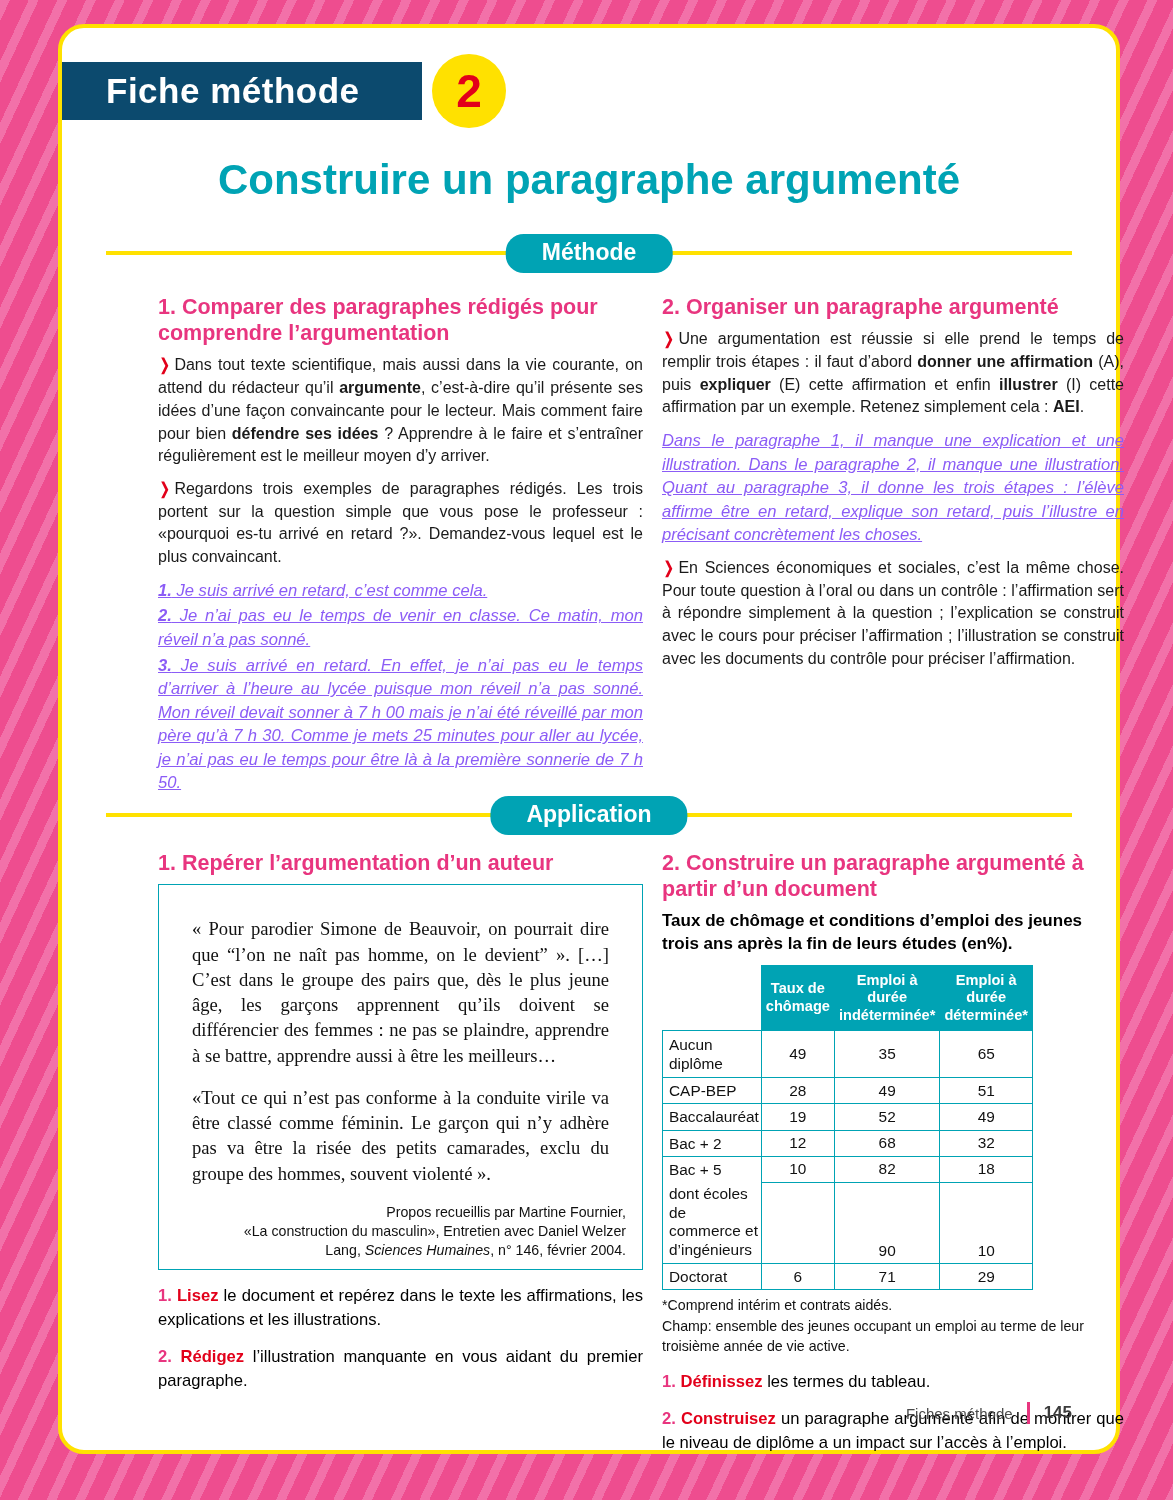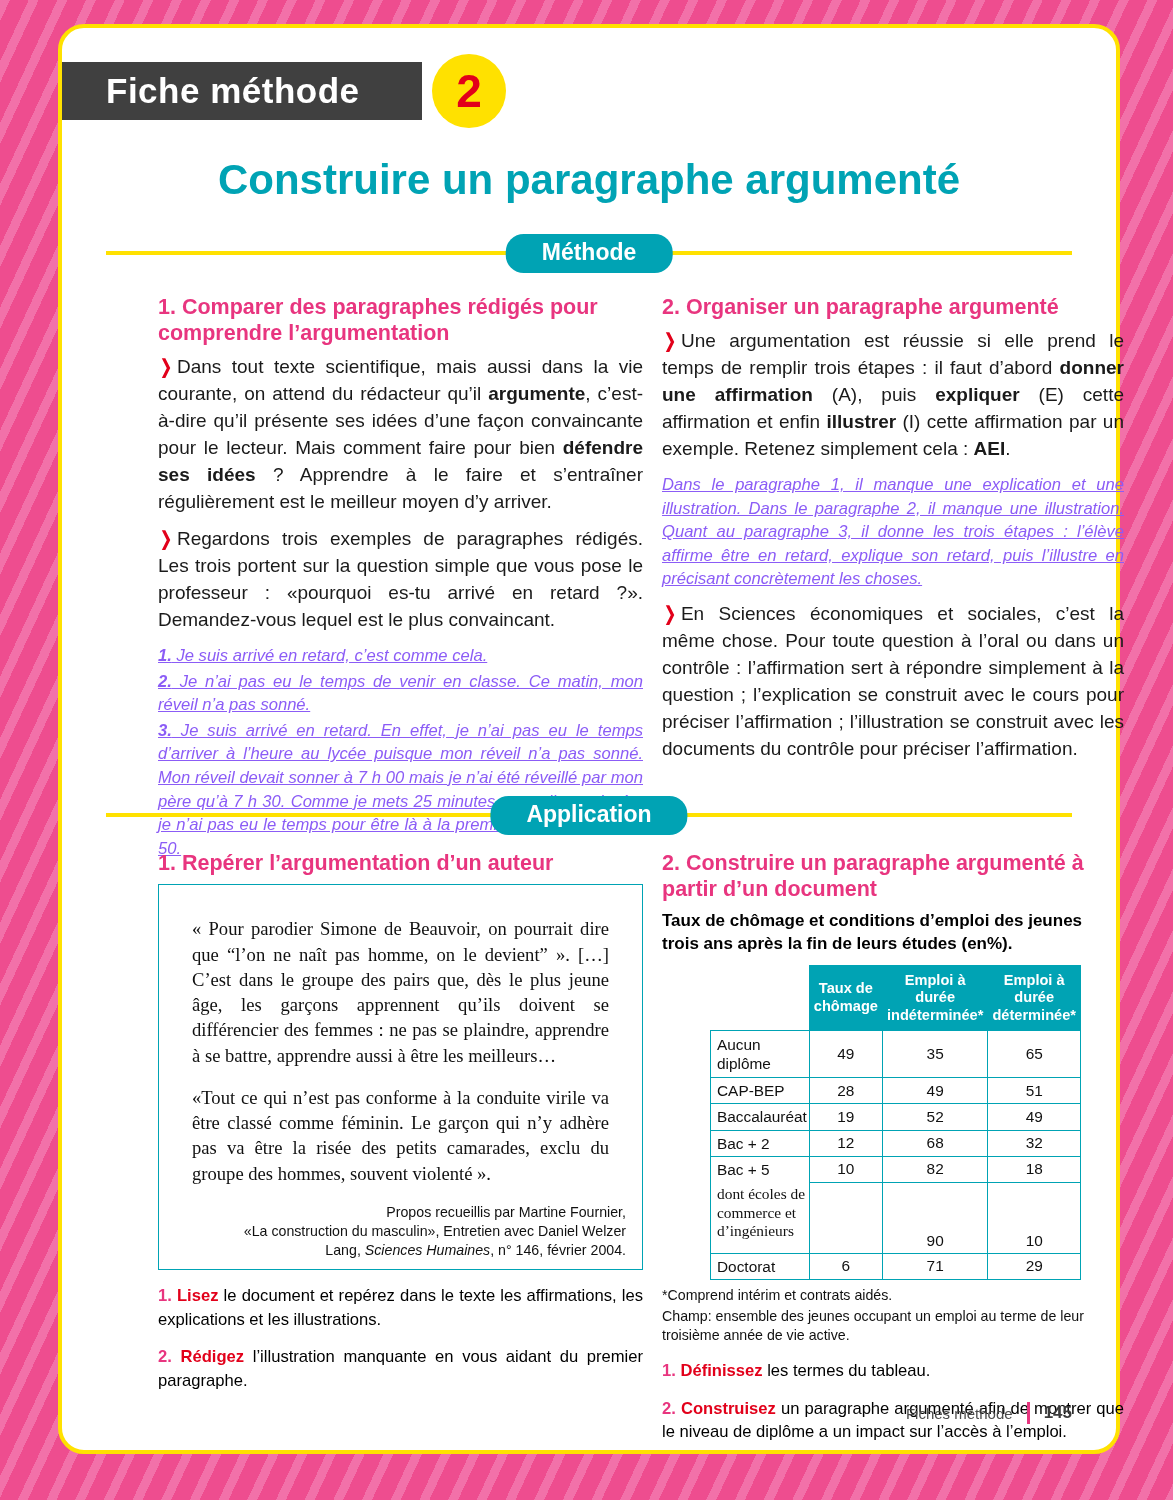--- a/index.html
+++ b/index.html
@@ -24,21 +24,21 @@
     width:1062px; height:1430px;
     background:#ffffff;
     border:4px solid #ffe100;
     border-radius:26px;
     box-sizing:border-box;
   }
   
   .banner{
     position:absolute; left:0; top:34px;
     width:360px; height:58px;
-    background:#404040;
+    background:#0c4a6e;
     display:flex; align-items:center;
     padding-left:44px;
     box-sizing:border-box;
     z-index:5;
   }
   .banner-title{
     color:#ffffff;
     font-size:35px;
     font-weight:bold;
     letter-spacing:.5px;
@@ -86,21 +86,21 @@
 
   h3.sub{
     color:#e8357f;
     font-size:21.5px;
     font-weight:bold;
     margin:0 0 8px 0;
     line-height:1.22;
   }
   p.body{
     margin:0 0 10px 0;
-    font-size:19px;
+    font-size:16px;
     line-height:1.42;
     color:#1a1a1a;
     text-align:justify;
   }
   p.body b{ font-weight:bold; }
   .arrow{
     color:#e2001a;
     font-weight:bold;
     margin-right:3px;
   }
@@ -152,21 +152,20 @@
   .tbl-title{
     font-size:17px;
     font-weight:bold;
     line-height:1.3;
     margin:2px 12px 10px 0;
   }
   table.data{
     border-collapse:collapse;
     width:369px;
     font-size:15.4px;
-    margin-left:48px;
   }
   table.data th, table.data td{
     border:1px solid #00a3b4;
     text-align:center;
     padding:3px 2px;
     color:#111;
   }
   table.data thead th{
     background:#00a3b4;
     color:#fff;
@@ -317,21 +316,21 @@
           <td>68</td>
           <td>32</td>
         </tr>
         <tr>
           <td class="lbl" style="border-bottom:0;">Bac + 5</td>
           <td style="vertical-align:top;">10</td>
           <td style="vertical-align:top;">82</td>
           <td style="vertical-align:top;">18</td>
         </tr>
         <tr>
-          <td class="lbl" style="border-top:0; line-height:1.2; padding-bottom:12px;font-family:Liberation Serif, serif;">dont écoles de commerce et d’ingénieurs</td>
+          <td class="lbl" style="border-top:0; line-height:1.2; padding-bottom:4px;">dont écoles de commerce et d’ingénieurs</td>
           <td style="vertical-align:bottom;"></td>
           <td style="vertical-align:bottom;">90</td>
           <td style="vertical-align:bottom;">10</td>
         </tr>
         <tr>
           <td class="lbl">Doctorat</td>
           <td>6</td>
           <td>71</td>
           <td>29</td>
         </tr>

